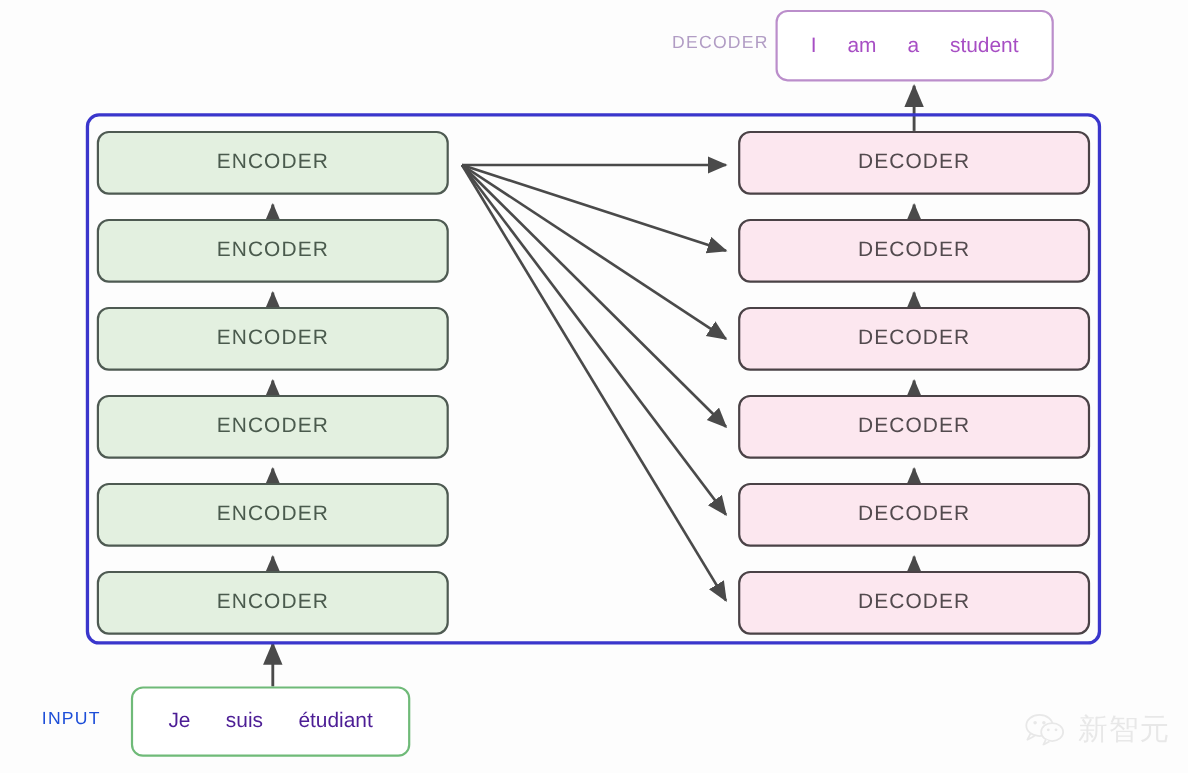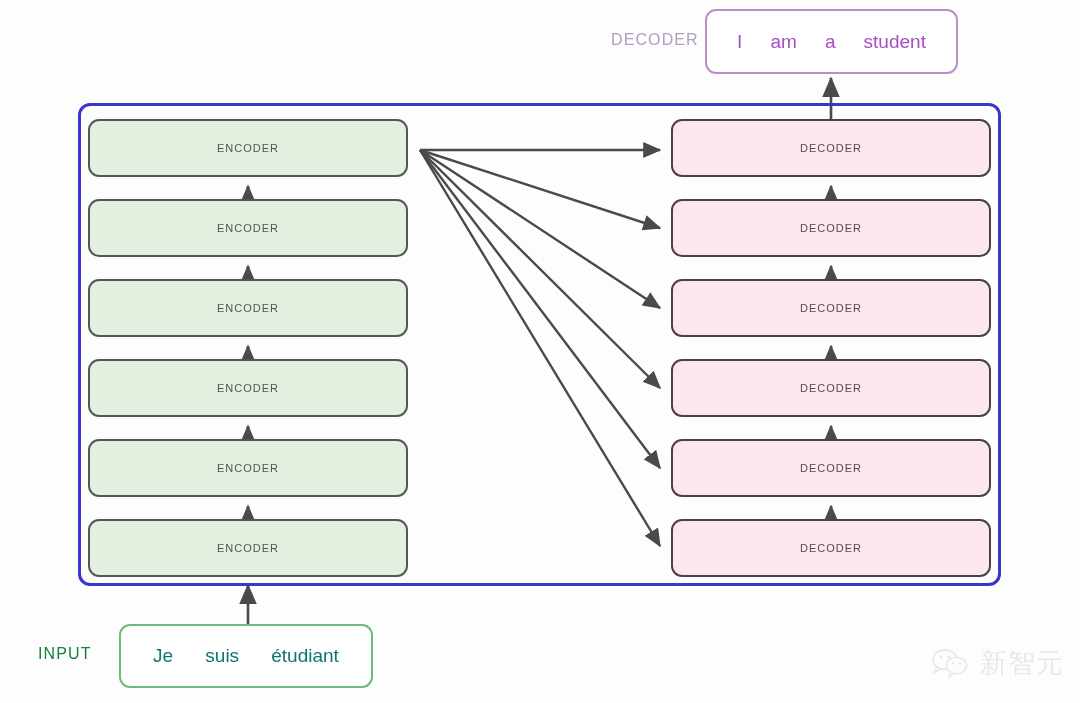--- a/index.html
+++ b/index.html
@@ -56,21 +56,21 @@
   .block {
     position: absolute;
     left: 0;
     width: 320px;
     height: 58px;
     border-radius: 11px;
     display: flex;
     align-items: center;
     justify-content: center;
     letter-spacing: 1.0px;
-    font-size: 11px;
+    font-size: 19px;
   }
 
   .encoder-block {
     background: #e3f0e0;
     border: 2.5px solid #4e5a52;
     color: #4a5a4d;
   }
   .decoder-block {
     background: #fce7ef;
     border: 2.5px solid #4a4246;
@@ -101,39 +101,39 @@
   }
   #input-box {
     left: 119px;
     top: 624px;
     width: 254px;
     height: 64px;
     border: 2.5px solid #6fba78;
     padding: 0 16px;
   }
   #input-box .token {
-    color: #0f766e;
+    color: #4c1d95;
     font-size: 19px;
   }
 
   .side-label {
     position: absolute;
     font-size: 16px;
     letter-spacing: 1.1px;
     z-index: 4;
   }
   #output-label {
     left: 611px;
     top: 31px;
     color: #b19cc4;
   }
   #input-label {
     left: 38px;
     top: 645px;
-    color: #15803d;
+    color: #1d4ed8;
   }
 
   
   #watermark {
     position: absolute;
     right: 16px;
     bottom: 22px;
     display: flex;
     align-items: center;
     gap: 9px;

